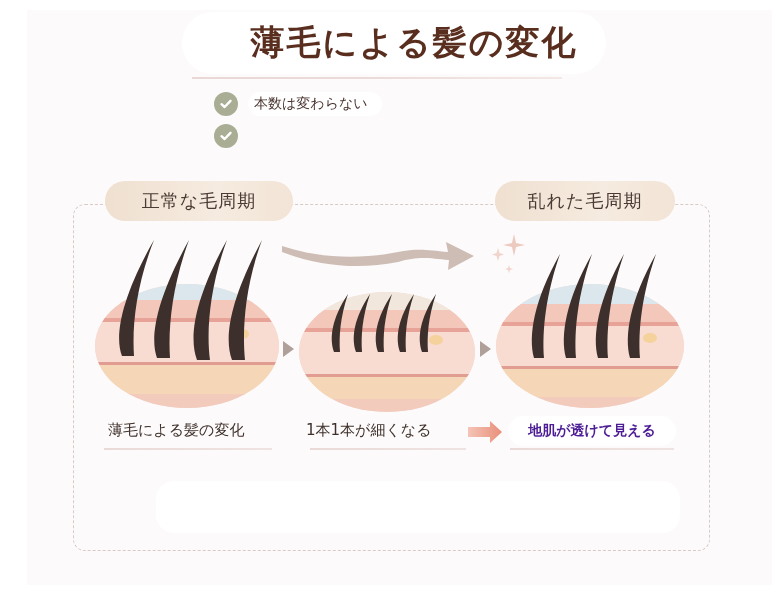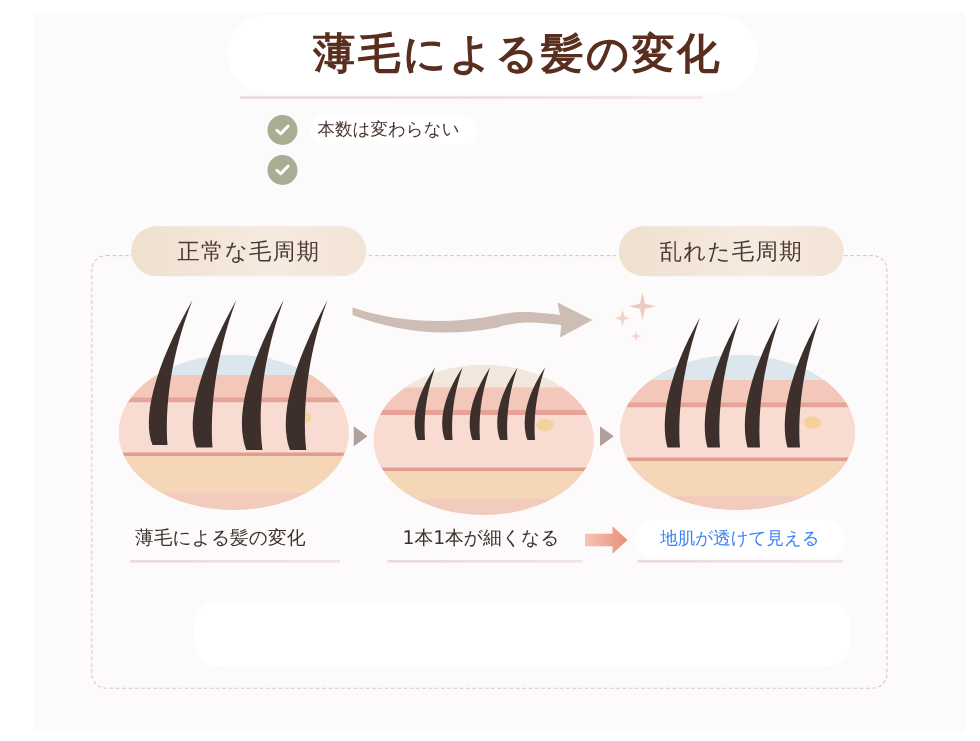--- a/index.html
+++ b/index.html
@@ -11,21 +11,21 @@
   .title-rule { position: absolute; left: 192px; top: 77px; width: 370px; height: 2px; background: linear-gradient(90deg, #e9d8d6, #ecdcd9, #f3e8e6); }
   .check-row { position: absolute; display: flex; align-items: center; }
   .check-icon { width: 24px; height: 24px; border-radius: 50%; background: #a9ad93; display: flex; align-items: center; justify-content: center; margin-right: 10px; }
   .check-text { font-size: 14px; color: #4a3530; background: #fff; padding: 3px 14px 3px 6px; border-radius: 14px; }
   .frame { position: absolute; left: 73px; top: 204px; width: 637px; height: 347px; border: 1.5px dashed #d9c9c7; border-radius: 12px; }
   .phase-pill { position: absolute; height: 40px; border-radius: 20px; background: linear-gradient(90deg, #efe0d0, #f6ebe0 60%, #f2e4d6); display: flex; align-items: center; justify-content: center; font-size: 18px; font-weight: normal; color: #4a3a33; letter-spacing: 1px; }
   .panel { position: absolute; }
   .tri { position: absolute; width: 0; height: 0; border-top: 8px solid transparent; border-bottom: 8px solid transparent; border-left: 11px solid #b0a09a; }
   .caption { position: absolute; font-size: 15px; color: #3e302b; white-space: nowrap; }
   .cap-rule { position: absolute; height: 2px; background: linear-gradient(90deg, #eadad7, #efe3e1); }
-  .cap-pill { position: absolute; background: #fff; border-radius: 16px; height: 30px; display: flex; align-items: center; justify-content: center; font-size: 14px; color: #3b82f6; }
+  .cap-pill { position: absolute; background: #fff; border-radius: 16px; height: 30px; display: flex; align-items: center; justify-content: center; font-size: 14px; color: #4c1d95; font-weight: bold; }
   .blank-box { position: absolute; left: 156px; top: 481px; width: 524px; height: 52px; background: #fff; border-radius: 18px; }
 </style>
 </head>
 <body>
 
 <div class="canvas"></div>
 
 <div class="title-pill">
   <span class="title">薄毛による髪の変化</span>
 </div>
@@ -136,21 +136,21 @@
     <path d="M42 118 C36 96, 42 60, 68 14 C54 54, 50 90, 52 118 Z"></path>
     <path d="M74 118 C68 96, 74 60, 100 14 C86 54, 82 90, 84 118 Z"></path>
     <path d="M106 118 C100 96, 106 60, 132 14 C118 54, 114 90, 116 118 Z"></path>
     <path d="M138 118 C132 96, 138 60, 164 14 C150 54, 146 90, 148 118 Z"></path>
   </g>
 </svg>
 
 <div class="caption" style="left:108px; top:421px;">薄毛による髪の変化</div>
 <div class="cap-rule" style="left:104px; top:448px; width:168px;"></div>
 
-<div class="caption" style="left:322px; top:421px;">1本1本が細くなる</div>
+<div class="caption" style="left:306px; top:421px;">1本1本が細くなる</div>
 <div class="cap-rule" style="left:310px; top:448px; width:156px;"></div>
 
 <svg class="panel" style="left:468px; top:420px;" width="36" height="24" viewBox="0 0 36 24">
   <defs>
       <linearGradient id="ag" x1="0" x2="1">
         <stop offset="0" stop-color="#f4c4b6"></stop>
         <stop offset="1" stop-color="#e98f7a"></stop>
       </linearGradient>
     </defs>
   <path d="M0 7 H22 V1 L34 12 L22 23 V17 H0 Z" fill="url(#ag)"></path>

